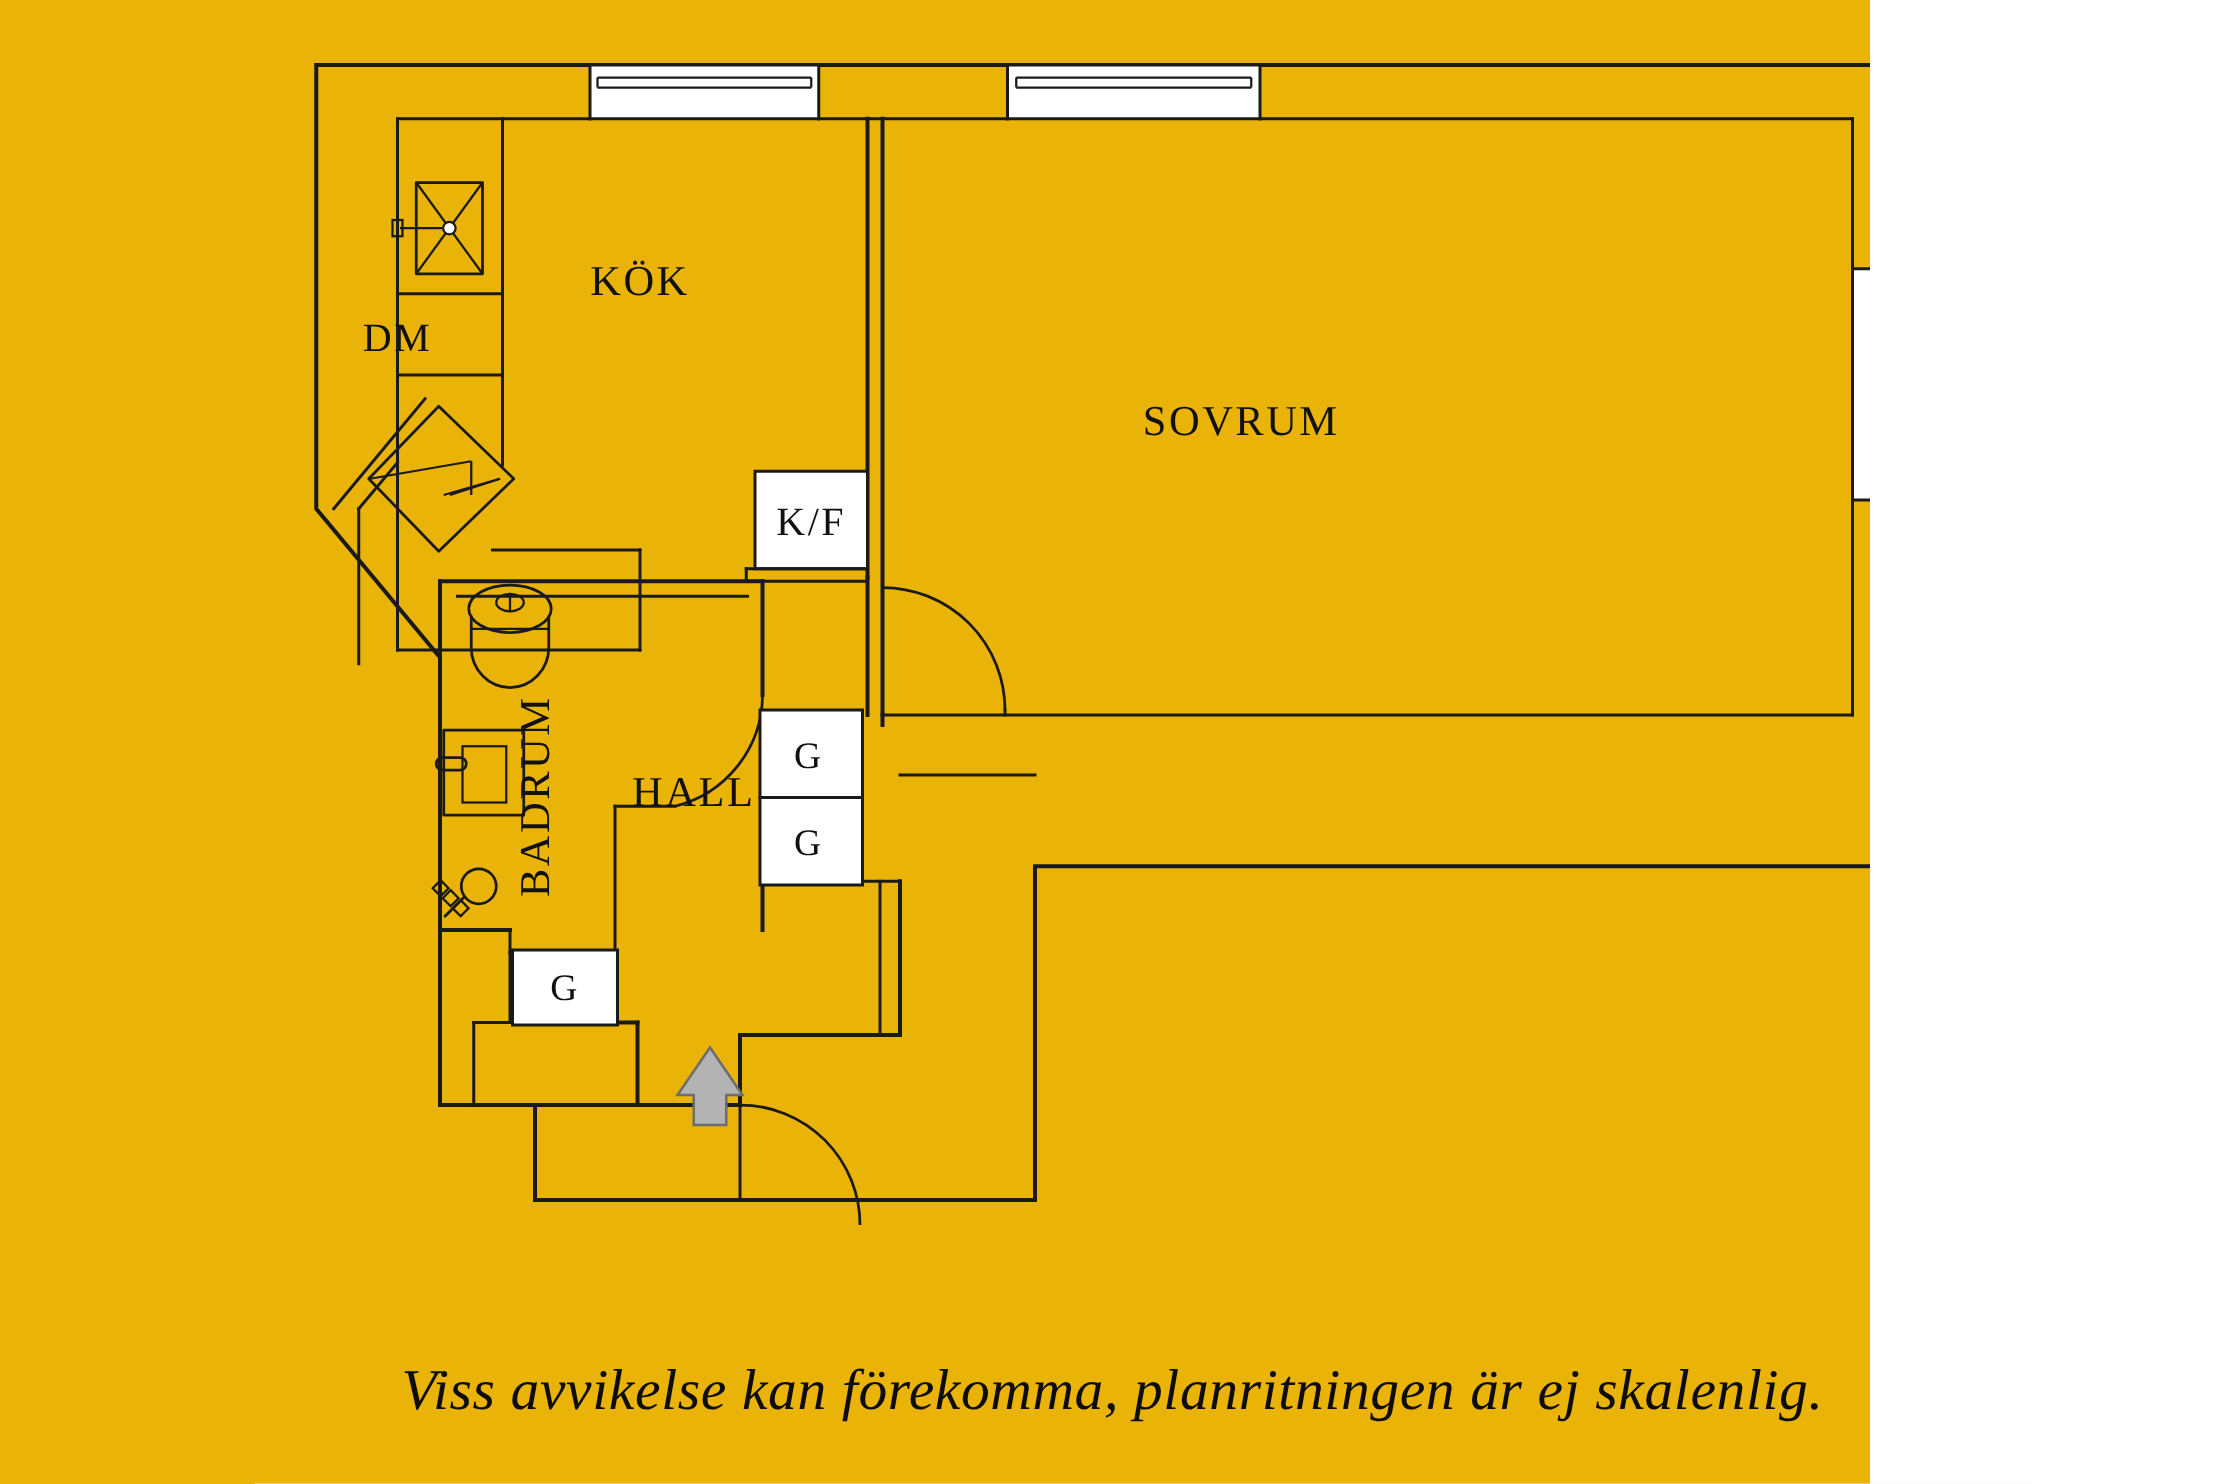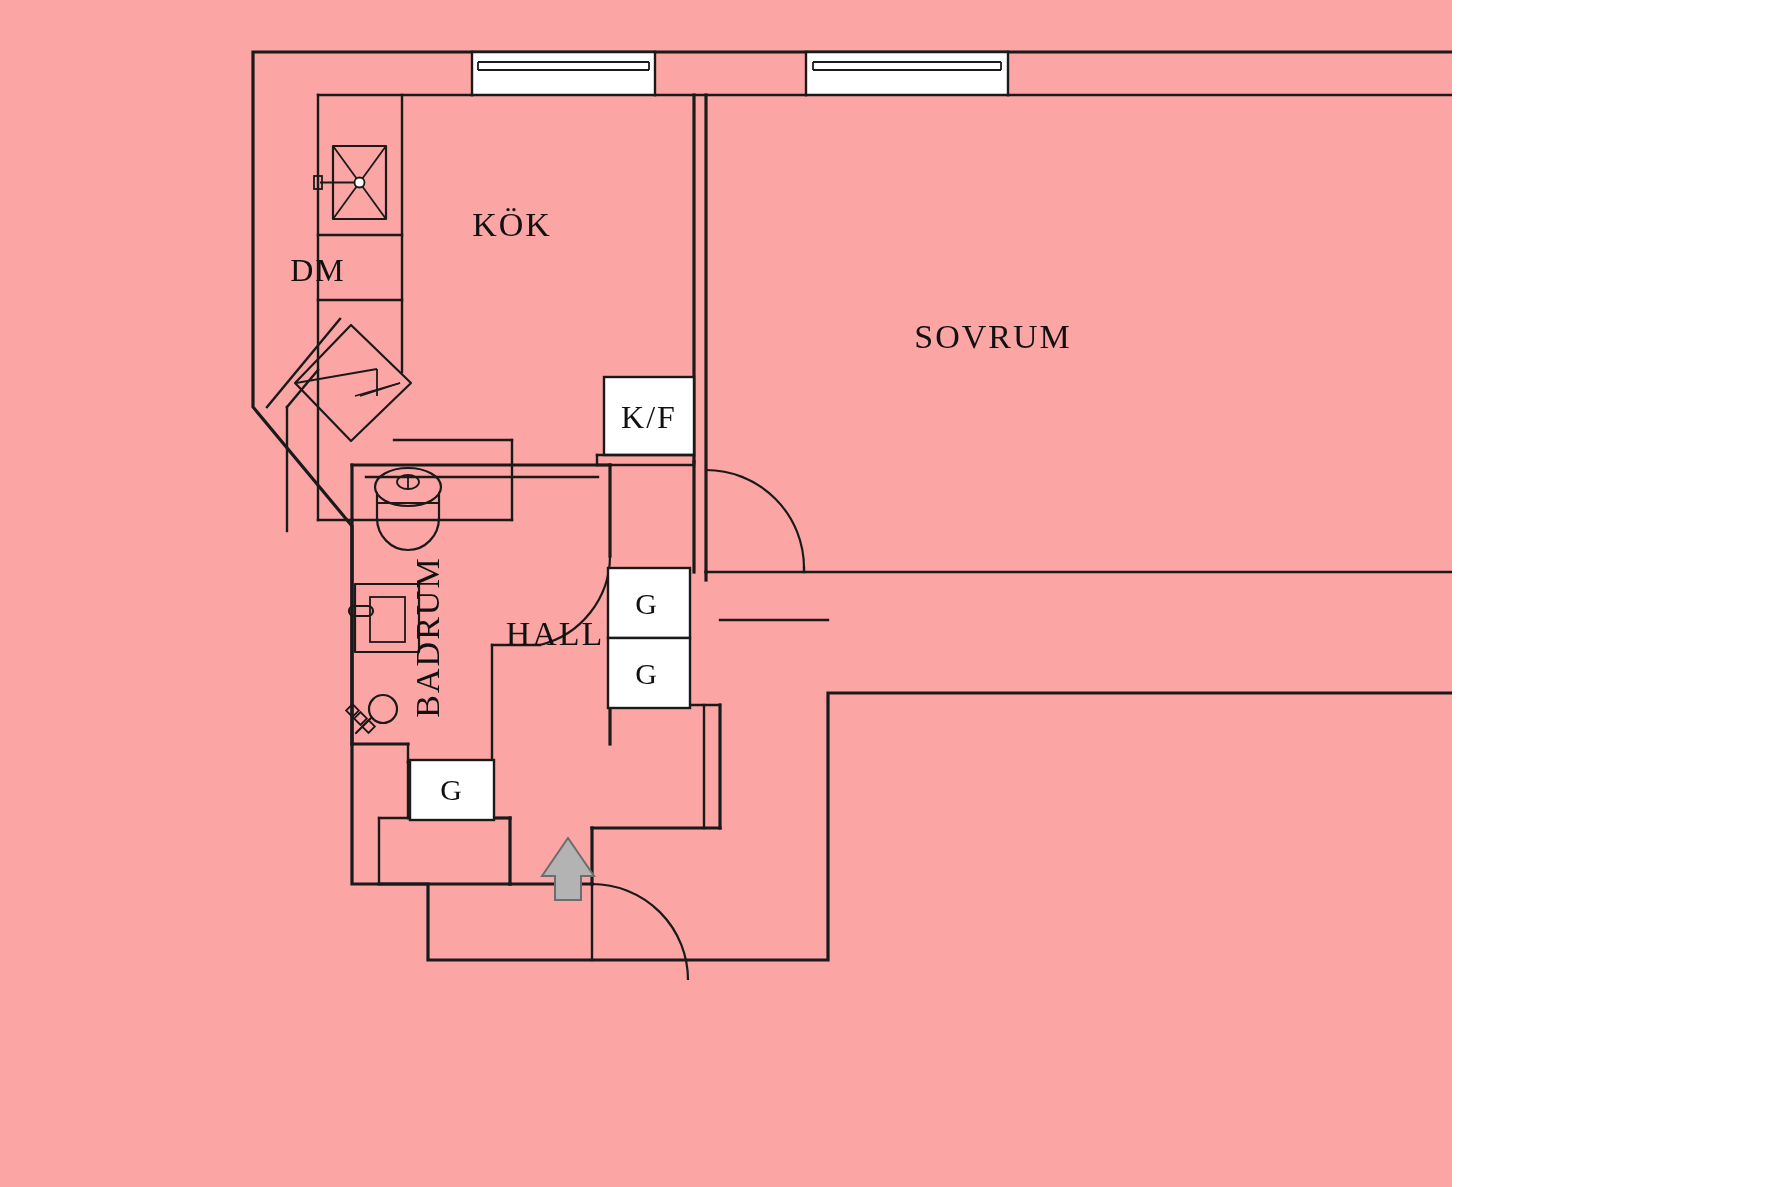--- a/index.html
+++ b/index.html
@@ -5,23 +5,24 @@
 <style>
   html, body {
     margin: 0;
     padding: 0;
     background: #ffffff;
   }
   #page {
     position: relative;
     width: 1452px;
     height: 1187px;
-    background: #fca5a5;
+    background: #eab308;
     overflow: hidden;
     font-family: "Liberation Serif", "DejaVu Serif", serif;
+    padding-left: 44px;
   }
   #plan-svg {
     position: absolute;
     left: 0;
     top: 0;
     width: 1780px;
     height: 1187px;
   }
   .rm-label {
     font-family: "Liberation Serif", "DejaVu Serif", serif;
@@ -331,14 +332,15 @@
     <g>
       <text class="rm-label rm-label-sm" x="647" y="614" text-anchor="middle">G</text>
 
       <text class="rm-label rm-label-sm" x="647" y="684" text-anchor="middle">G</text>
 
       <text class="rm-label rm-label-sm" x="452" y="800" text-anchor="middle">G</text>
     </g>
 
   </svg>
 
+  <div class="caption">Viss avvikelse kan förekomma, planritningen är ej skalenlig.</div>
 
 </div>
 
 </body></html>

